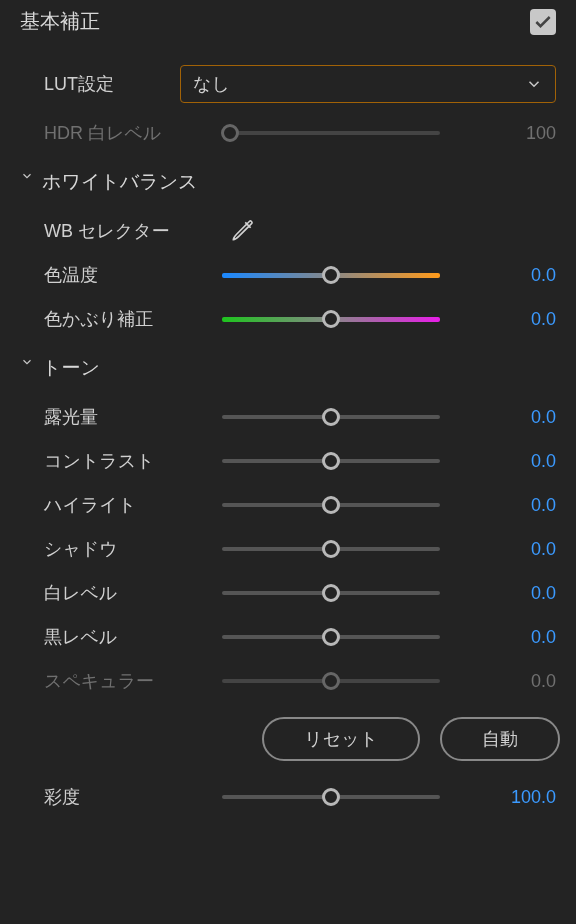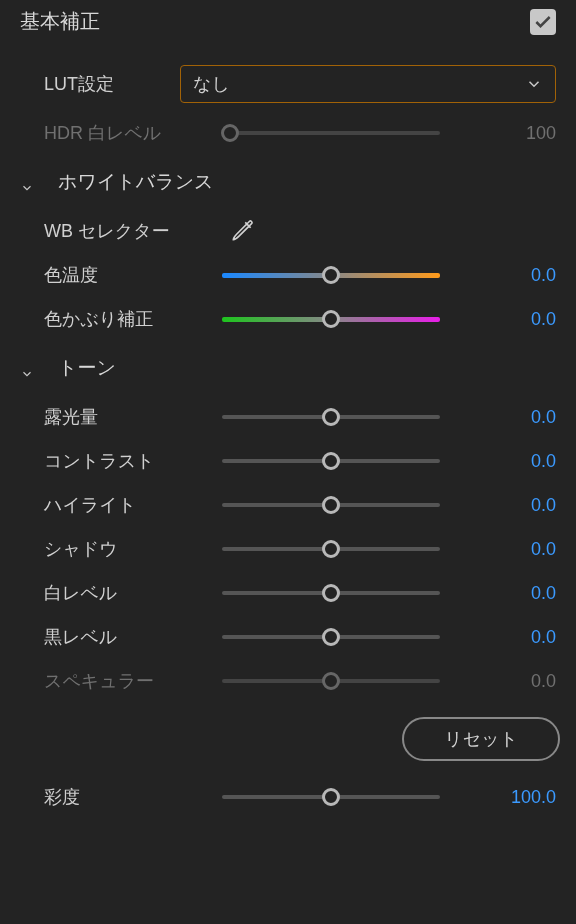--- a/index.html
+++ b/index.html
@@ -115,22 +115,22 @@
     background: #232323;
     border: 3px solid #b8b8b8;
     transform: translateX(-50%);
     cursor: grab;
   }
   .slider-thumb.dim {
     border-color: #666;
   }
   .section-header {
     display: flex;
-    align-items: flex-end;
-    gap: 24px;
+    align-items: flex-start;
+    gap: 8px;
     padding: 14px 20px 14px 20px;
     cursor: pointer;
   }
   .chevron {
     width: 14px;
     height: 14px;
   }
   .section-label {
     font-size: 19px;
     color: #d8d8d8;
@@ -294,20 +294,21 @@
   <span class="label dim">スペキュラー</span>
   <div class="slider-container">
     <div class="slider-track" style="background:#444;"></div>
       <div class="slider-thumb dim" style="left:50%;"></div>
   </div>
   <span class="value dim">0.0</span>
 </div>
 
 <div class="btn-row">
   <div class="btn">リセット</div>
+  <div class="btn">自動</div>
 </div>
 
 <div class="row">
   <span class="label">彩度</span>
   <div class="slider-container">
     <div class="slider-track"></div>
       <div class="slider-thumb" style="left:50%;"></div>
   </div>
   <span class="value">100.0</span>
 </div>

